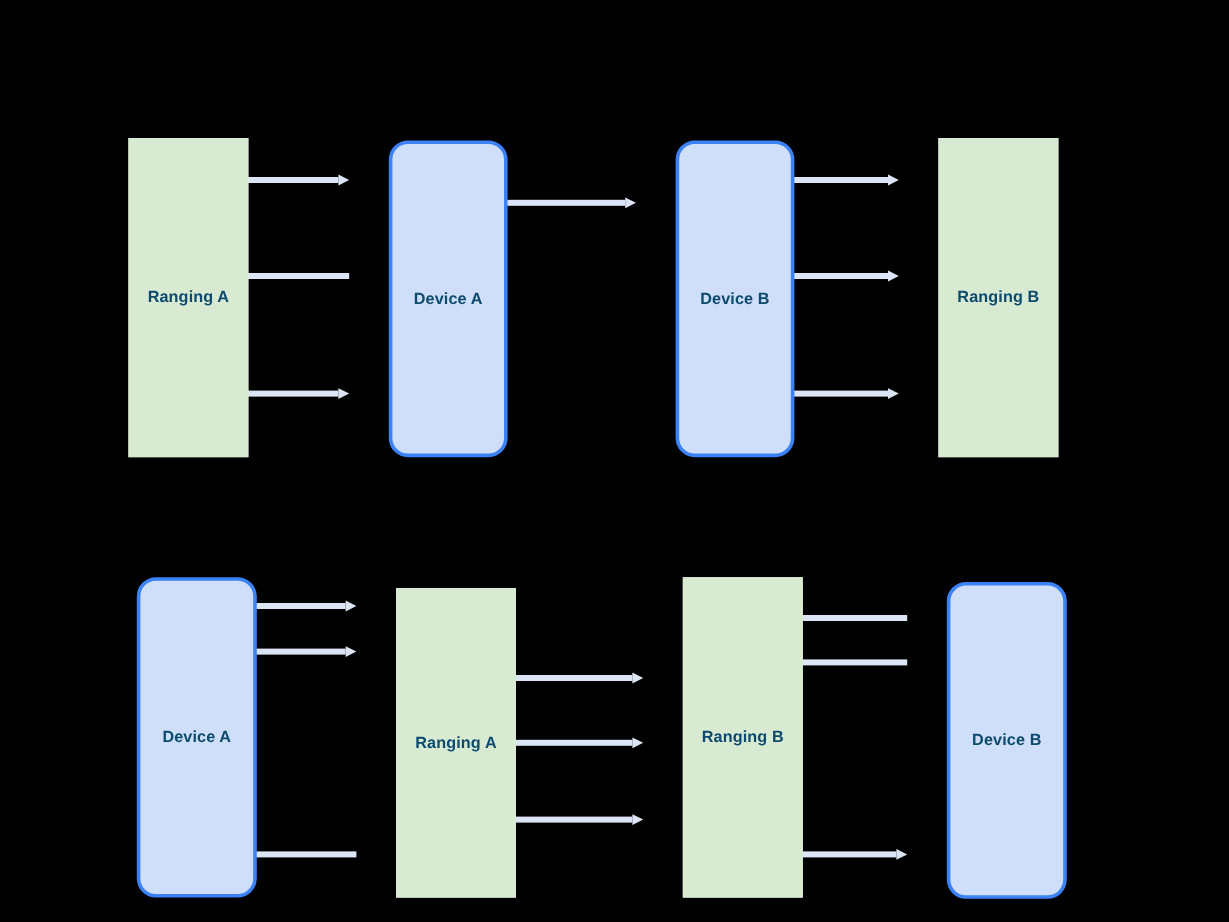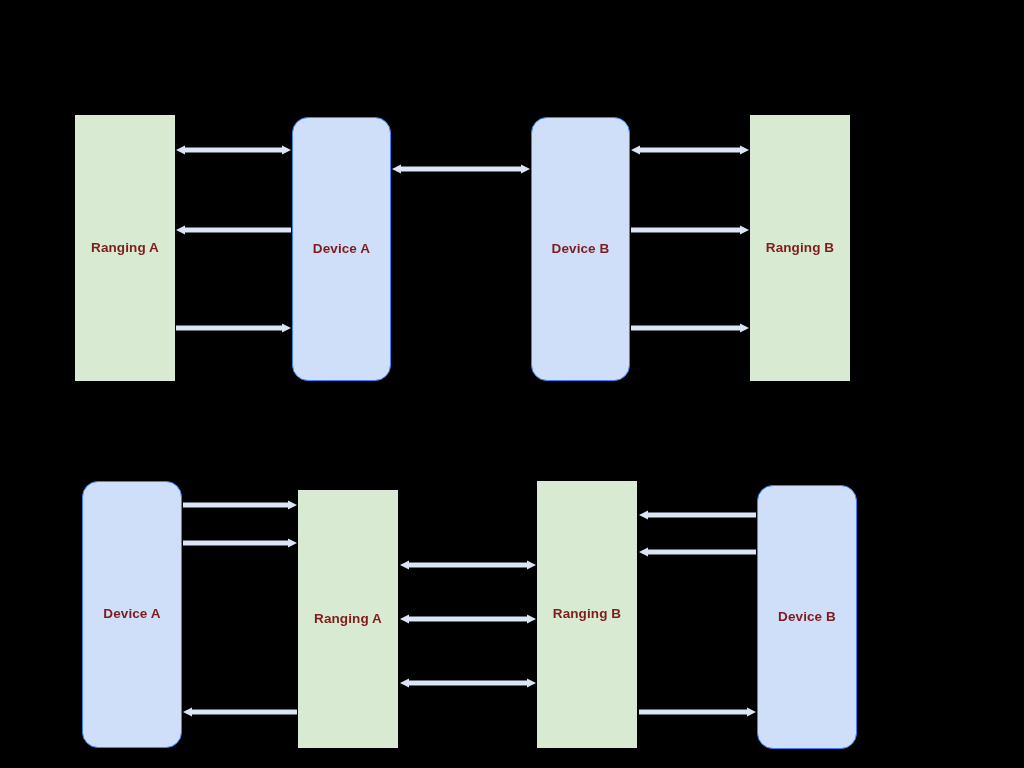--- a/index.html
+++ b/index.html
@@ -19,35 +19,36 @@
     height: 768px;
     background: #000000;
   }
   .node {
     position: absolute;
     display: flex;
     align-items: center;
     justify-content: center;
     box-sizing: border-box;
     text-align: center;
-    color: #7f1d1d;
+    color: #0c4a6e;
     font-size: 13.5px;
     font-weight: bold;
     font-family: "Liberation Sans", sans-serif;
     letter-spacing: 0.1px;
     line-height: 1.2;
+    margin-left: 32px;
   }
   .node.green {
     background: #d9ead3;
     border: 1px solid #d9ead3;
     border-radius: 0;
   }
   .node.blue {
     background: #cfdffa;
-    border: 1px solid #3b82f6;
+    border: 3px solid #3b82f6;
     border-radius: 16px;
   }
   .node-label {
     pointer-events: none;
   }
   .edge {
     position: absolute;
     pointer-events: none;
   }
   .edge svg {

